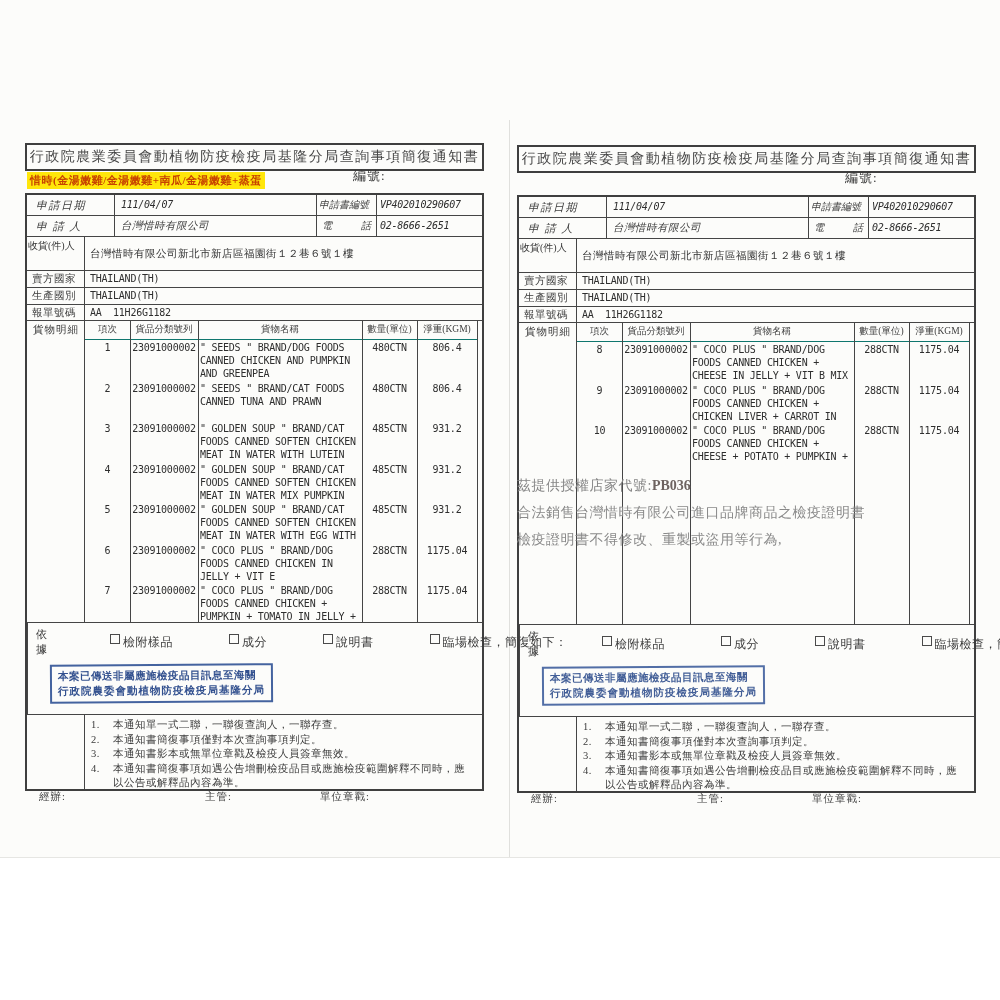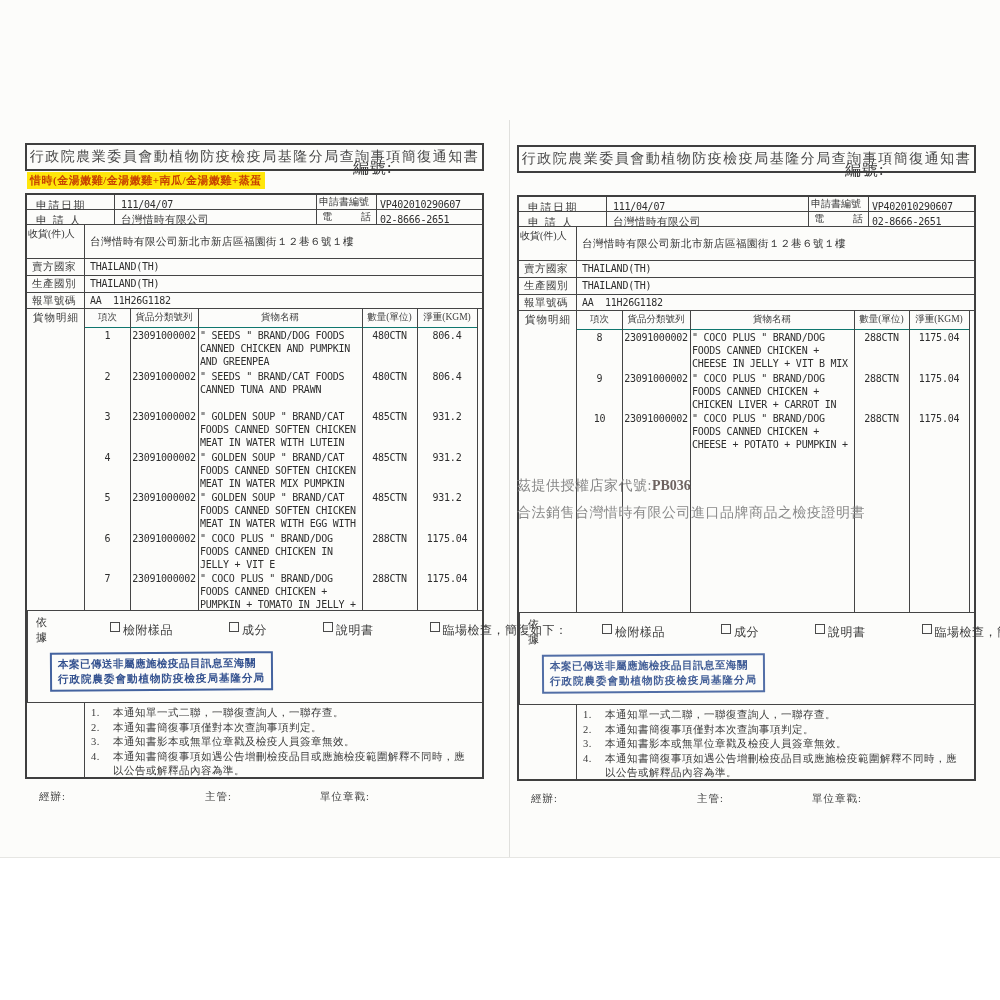--- a/index.html
+++ b/index.html
@@ -11,31 +11,31 @@
 
   .doc{position:absolute;width:459px;}
   .doc-left{left:25px;top:143px;}
   .doc-right{left:517px;top:145px;}
 
   .title-box{box-sizing:border-box;border:2px solid #3f3f3f;height:28px;line-height:24px;
              text-align:center;font-size:14px;letter-spacing:1.5px;color:#474747;white-space:nowrap;}
   .meta{position:relative;height:22px;}
   .highlight{position:absolute;left:2px;top:1px;background:#ffe60a;color:#c84300;
              font-weight:bold;font-size:11px;letter-spacing:0.5px;padding:1px 3px;white-space:nowrap;}
-  .serial{position:absolute;left:328px;bottom:14px;font-size:16px;letter-spacing:1px;}
+  .serial{position:absolute;left:328px;bottom:8px;font-size:13px;letter-spacing:1px;}
 
   .form{box-sizing:border-box;border:2px solid #3f3f3f;position:relative;background:transparent;}
   .row{display:flex;box-sizing:border-box;border-bottom:1px solid #454545;}
   .row:last-child{border-bottom:none;}
   .c{box-sizing:border-box;overflow:hidden;}
   .lab{font-size:11px;letter-spacing:1.5px;padding-left:9px;color:#3d3d3d;white-space:nowrap;}
   .br{border-right:1px solid #454545;}
   .mono{font-family:"DejaVu Sans Mono",monospace;font-size:10px;letter-spacing:-0.25px;color:#2e2e2e;}
 
-  .r1,.r2{height:15px;line-height:20px;}
+  .r1,.r2{height:21px;line-height:20px;font-style:italic;}
   .r3{height:34px;}
   .r4,.r5{height:17px;line-height:16px;}
   .r6{height:16px;line-height:15px;}
   .w-lab1{width:88px;}
   .w-val1{width:202px;padding-left:6px;white-space:pre;}
   .w-lab2{width:60px;font-size:10px;letter-spacing:0;padding:0 2px;display:flex;justify-content:space-between;align-items:center;}
   .w-lab2.spread{padding:0 5px;}
   .w-val2{flex:1;padding-left:3px;white-space:pre;}
   .w-lab3{width:58px;}
   .w-val3{flex:1;padding-left:5px;white-space:pre;}
@@ -435,15 +435,16 @@
 
 <div class="watermark">
   <div class="wm-l1">
     <span>茲提供授權店家代號:</span><span class="wm-code">PB036</span>
   </div>
   <div>
 
       <div class="wm-line">合法銷售台灣惜時有限公司進口品牌商品之檢疫證明書</div>
 
 
+      <div class="wm-line">檢疫證明書不得修改、重製或盜用等行為,</div>
 
     </div>
 </div>
 
 </body></html>

